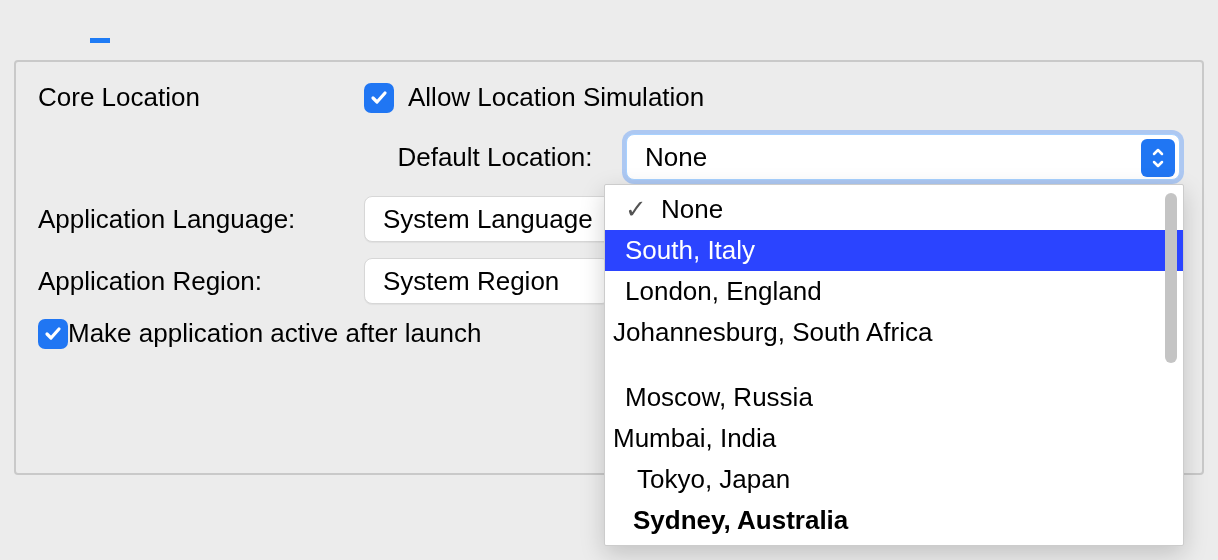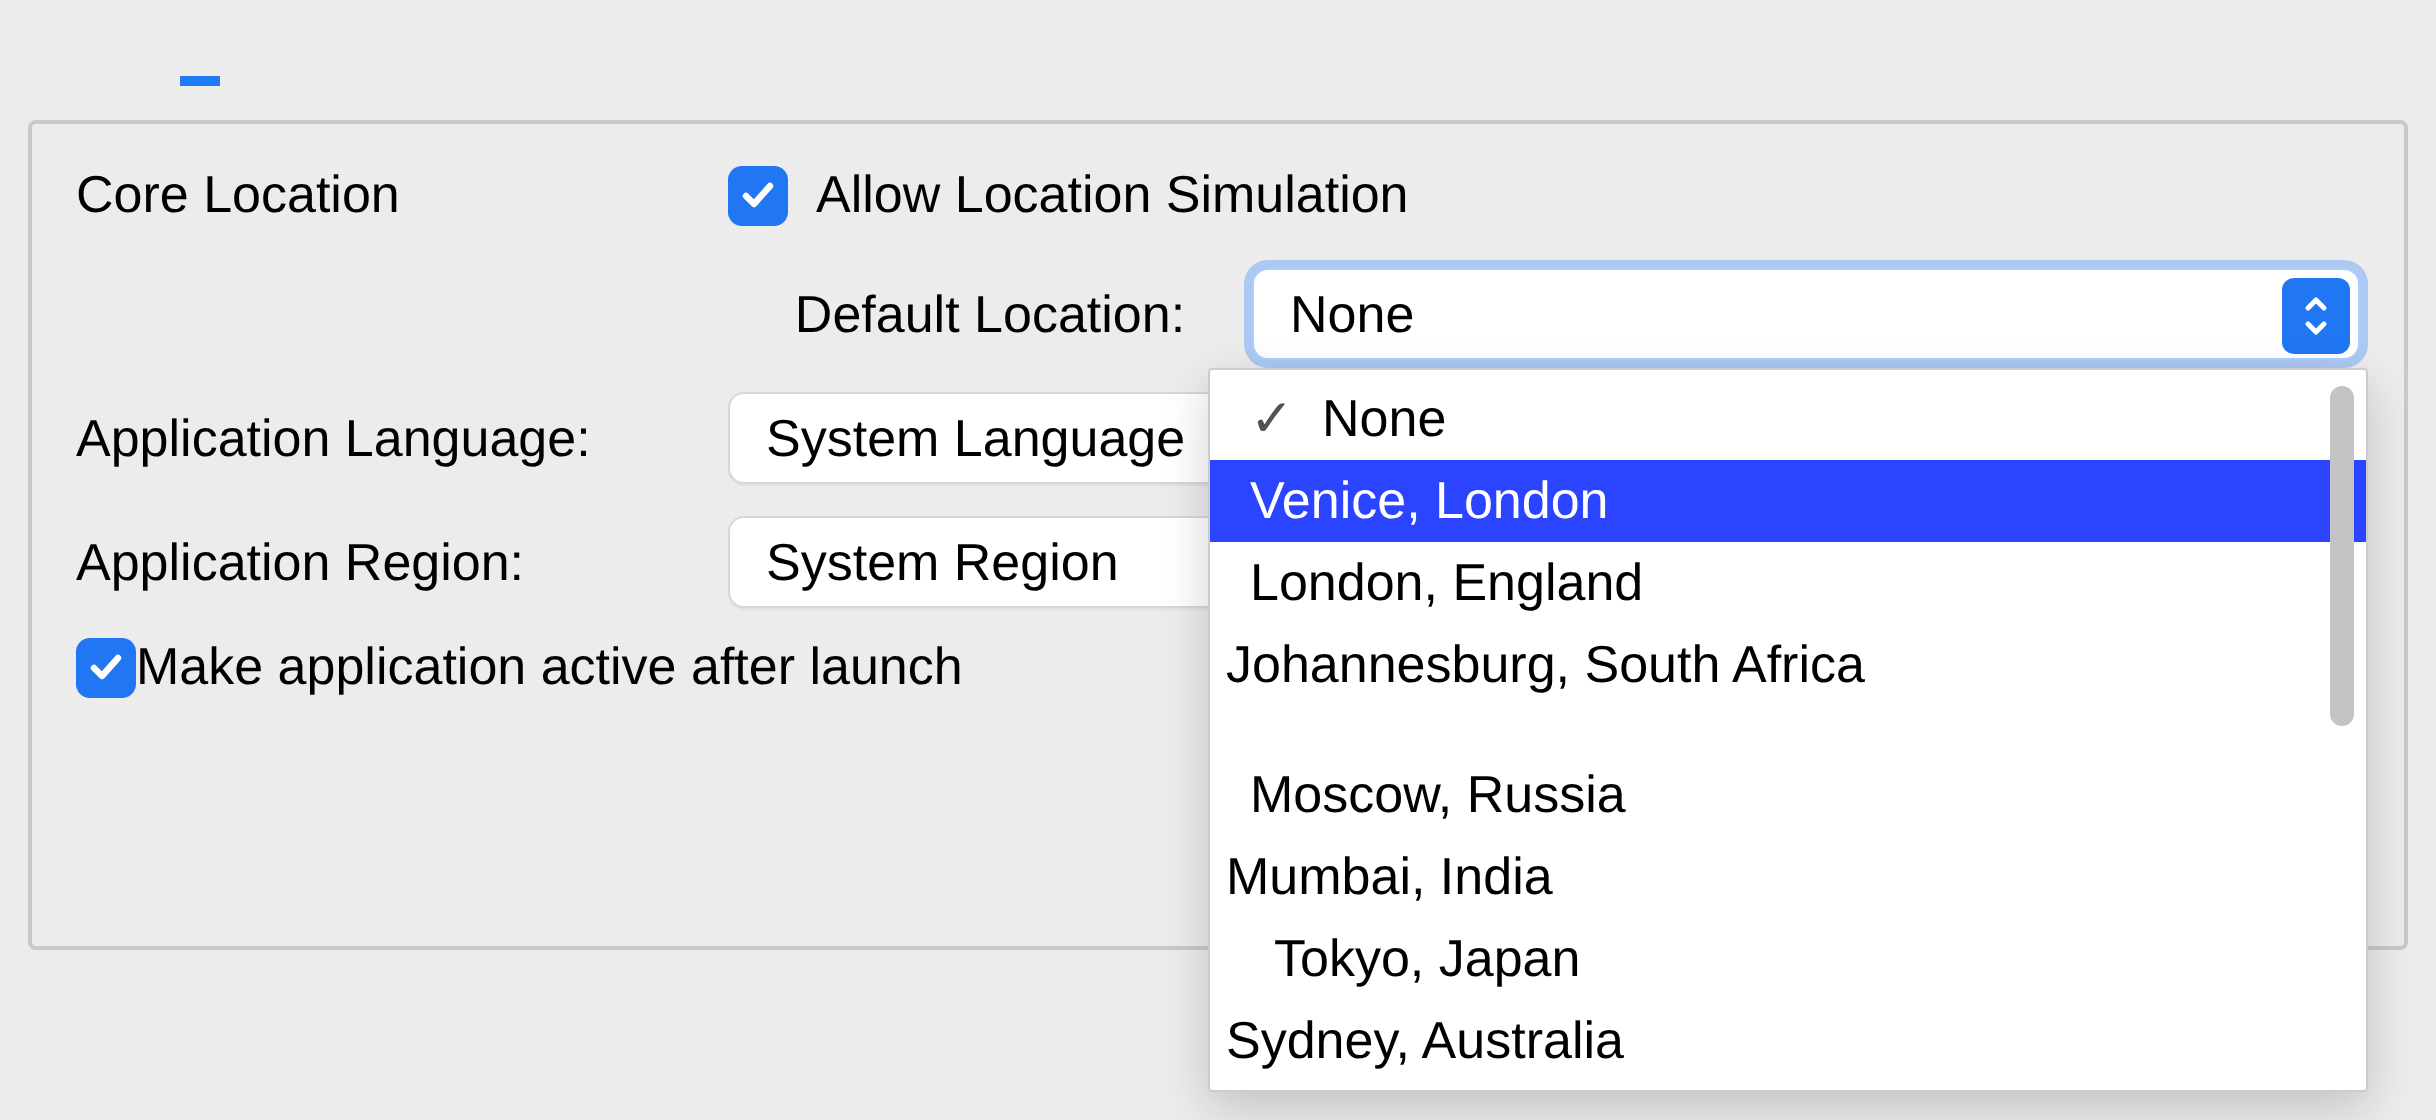--- a/index.html
+++ b/index.html
@@ -239,38 +239,38 @@
           </span>
           <span>Make application active after launch</span>
         </div>
       </div>
       <div class="dropdown" style="left: 588px; top: 122px;">
         <div class="dropdown-item">
           <span class="check-glyph">✓</span>
           <span class="text">None</span>
         </div>
         <div class="dropdown-item highlighted no-check" style="padding-left: 20px;">
-          <span class="text">Venice, London</span>
+          <span class="text">South, Italy</span>
         </div>
         <div class="dropdown-item no-check" style="padding-left: 20px;">
           <span class="text">London, England</span>
         </div>
         <div class="dropdown-item no-check" style="padding-left: 8px;">
           <span class="text">Johannesburg, South Africa</span>
         </div>
         <div class="dropdown-item no-check" style="padding-left: 20px; margin-top: 24px;">
           <span class="text">Moscow, Russia</span>
         </div>
         <div class="dropdown-item no-check" style="padding-left: 8px;">
           <span class="text">Mumbai, India</span>
         </div>
         <div class="dropdown-item no-check" style="padding-left: 32px;">
           <span class="text">Tokyo, Japan</span>
         </div>
-        <div class="dropdown-item no-check" style="padding-left: 8px;">
+        <div class="dropdown-item no-check" style="padding-left: 28px; font-weight: bold;">
           <span class="text">Sydney, Australia</span>
         </div>
         <div class="dropdown-scrollbar"></div>
       </div>
     </div>
   </div>
 
 <style>
   .panel { padding: 0; }
   .grid { position: relative; width: 100%; height: 100%; }

